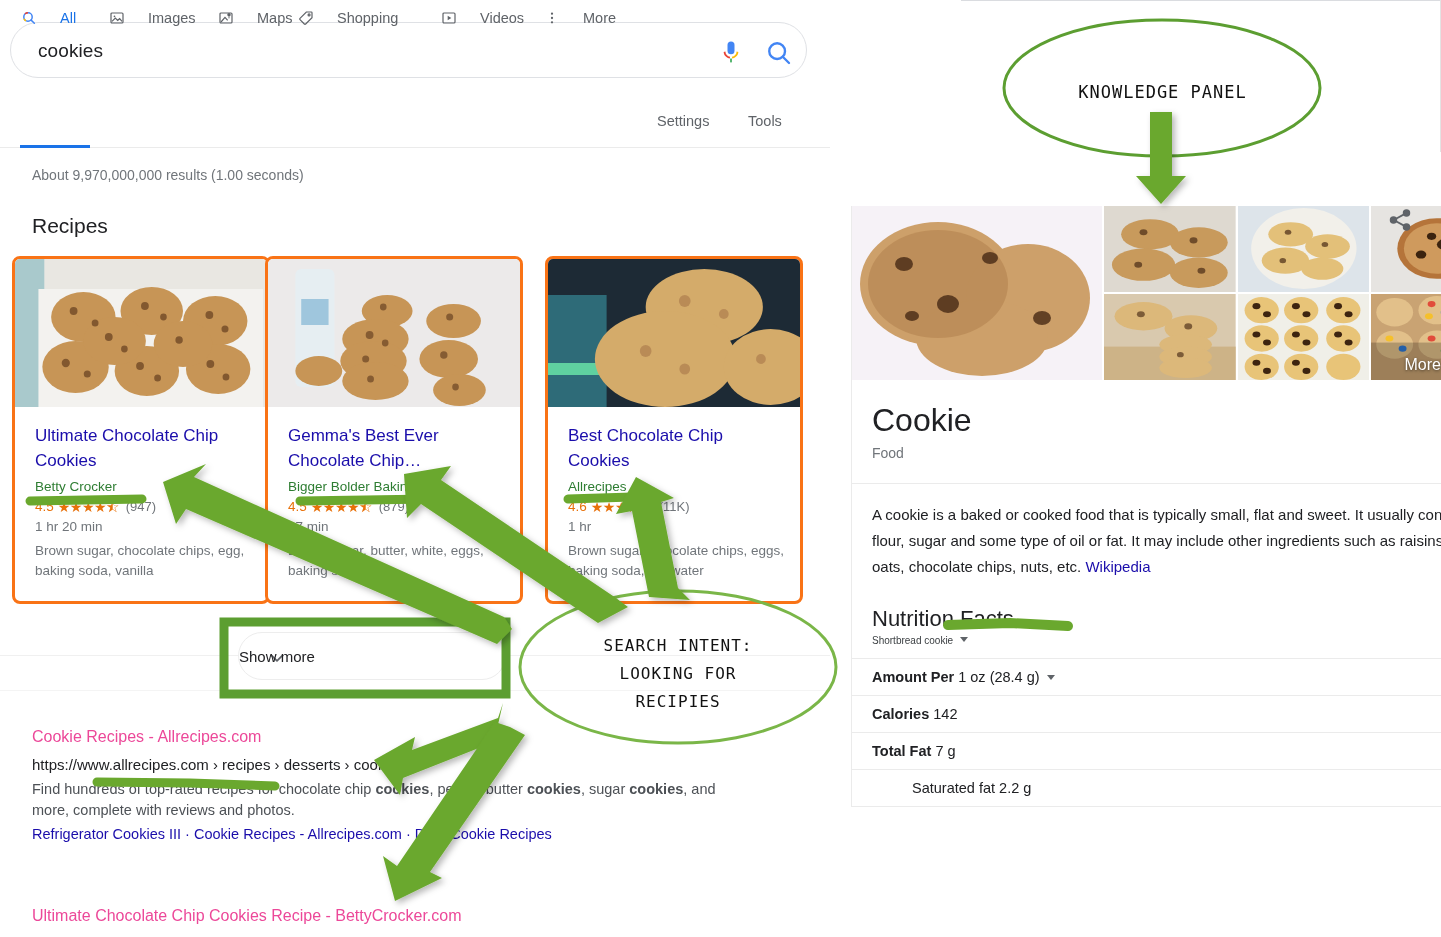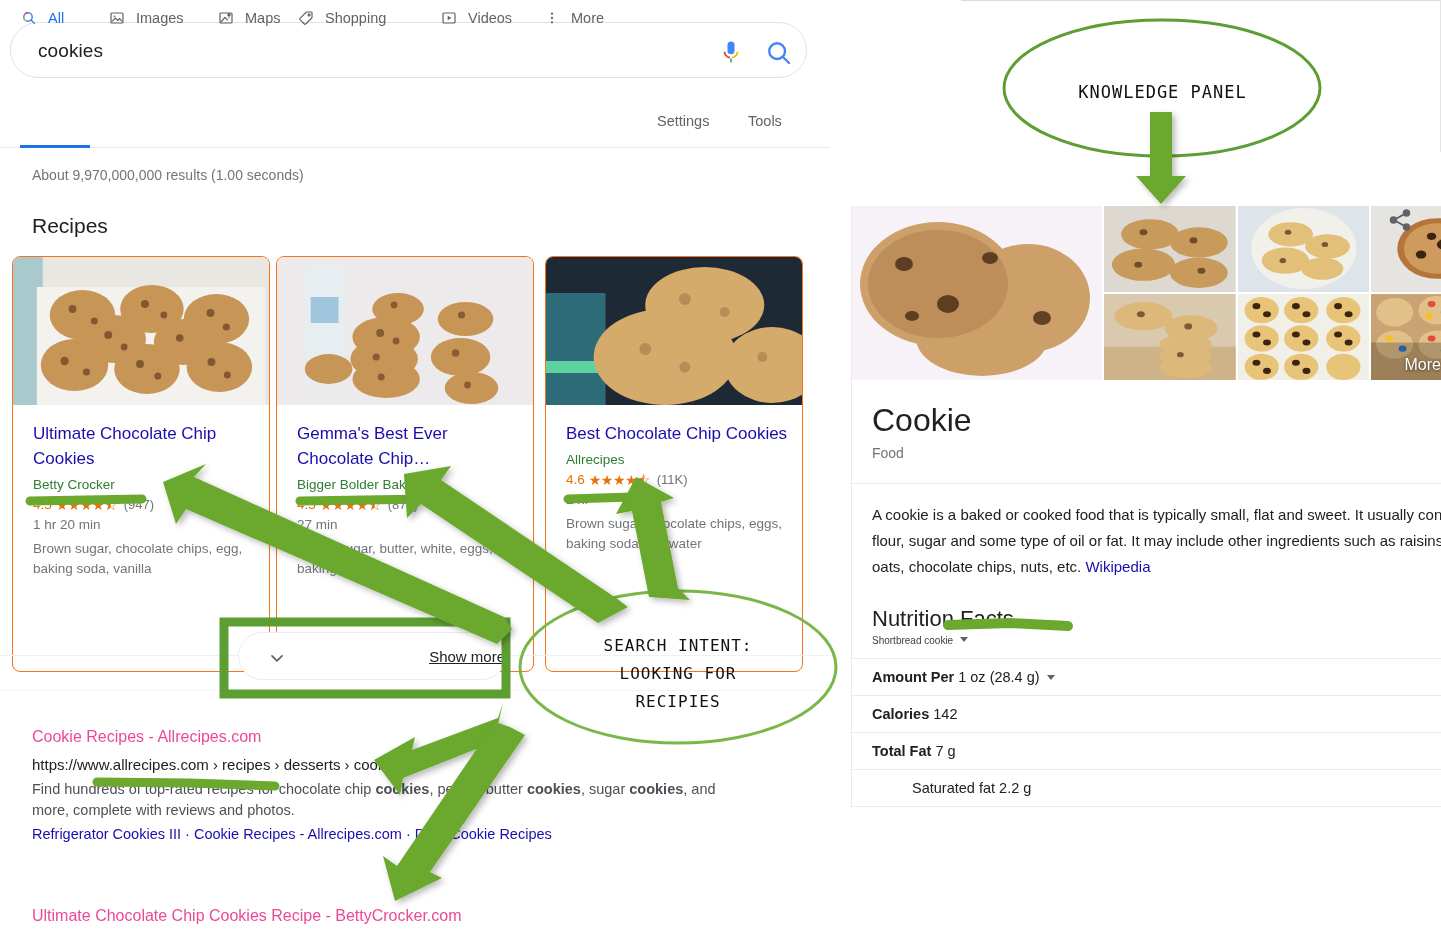--- a/index.html
+++ b/index.html
@@ -30,61 +30,61 @@
   .searchbar .q {
     position: absolute; left: 25px; top: 16px;
     font-size: 19px; color: #202124; letter-spacing: .1px;
     background: transparent; border: 0; outline: none;
     width: 620px; font-family: "Liberation Sans", sans-serif;
   }
   .mic { position: absolute; left: 706px; top: 15px; width: 28px; height: 28px; }
   .searchicon { position: absolute; left: 753px; top: 15px; width: 30px; height: 30px; }
   .tab {
     position: absolute; top: 0;
-    display: flex; align-items: center; gap: 10px;
+    display: flex; align-items: center; gap: 22px;
     font-size: 14.5px; color: #5f6368; height: 36px;
     white-space: nowrap; cursor: pointer;
   }
   .tab.active { color: #1a73e8; }
   .tab .ti { width: 18px; height: 18px; display:inline-flex; align-items:center; justify-content:center; }
   .tab-underline { position:absolute; left:20px; top:145px; width:70px; height:3px; background:#1a73e8; }
   .sep-line { position:absolute; left:0px; top:147px; width:830px; height:1px; background:#ebebeb; }
 
   .rightlinks { position:absolute; top:103px; font-size:14.5px; color:#5f6368; height:36px; display:flex; align-items:center; cursor:pointer;}
 
   
   .stats { position:absolute; left:32px; top:167px; font-size:14px; color:#70757a; }
 
   
   .recipes-h { position:absolute; left:32px; top:214px; font-size:21px; color:#202124; }
 
   
   .card {
-    position: absolute; top: 256px; width: 258px; height: 416px;
-    border: 1px solid #f97316; border-radius: 8px; background:#fff; overflow:hidden;
+    position: absolute; top: 256px; width: 258px; height: 348px;
+    border: 3px solid #f97316; border-radius: 8px; background:#fff; overflow:hidden;
   }
   .card .photo { position:absolute; left:0; top:0; width:100%; height:148px; }
   .card .body { position:absolute; left:20px; top:164px; right:14px; }
   .card .title { font-size:17px; line-height:25px; color:#1a0dab; cursor:pointer; }
   .card .src { font-size:13.5px; color:#2e7d32; margin-top:6px; }
   .rating { display:flex; align-items:center; gap:4px; margin-top:5px; font-size:13.5px; }
   .rating .num { color:#e8710a; }
   .rating .cnt { color:#70757a; font-size:13px; margin-left:3px; }
   .stars { letter-spacing:-.5px; font-size:14px; line-height:14px; }
   .card .time { font-size:13.5px; color:#70757a; margin-top:5px; }
   .card .ing { font-size:13.5px; line-height:20px; color:#70757a; margin-top:7px; }
 
   
   .showmore {
     position:absolute; left:238px; top:632px; width:268px; height:48px;
     border:1px solid #ededed; border-radius:24px; background:#fff;
     display:flex; align-items:center; cursor:pointer;
   }
   .showmore .chev { position:absolute; left:28px; top:15px; }
-  .showmore .lbl { position:absolute; left:0; right:0; text-align:right; font-size:15px; color:#202124;text-decoration:underline;}
+  .showmore .lbl { position:absolute; left:0; right:0; text-align:left; font-size:15px; color:#202124;}
   .hairline { position:absolute; left:0px; top:655px; width:830px; height:1px; background:#f0f0f0; }
   .hairline2 { position:absolute; left:0px; top:690px; width:830px; height:1px; background:#f4f4f4; }
 
   
   .org { position:absolute; left:32px; }
   .org .otitle { font-size:16px; color:#ec4899; cursor:pointer; line-height:26px;}
   .org .ourl { font-size:15px; color:#202124; margin-top:6px; }
   .org .odesc { font-size:14.5px; line-height:21px; color:#4d5156; margin-top:6px; max-width:715px;}
   .org .olinks { font-size:14.5px; color:#1a0dab; margin-top:5px;}
   .caret-dn { display:inline-block; width:0;height:0;border-left:5px solid transparent;border-right:5px solid transparent;border-top:5px solid #3c763d; margin-left:4px; vertical-align:2px;}
@@ -268,21 +268,21 @@
         <span class="stars">
           <span style="color:#e8710a;">★★★★</span><span style="color:#e8710a;">⯪</span>
         </span>
         <span class="cnt">(947)</span>
       </div>
       <div class="time">1 hr 20 min</div>
       <div class="ing">Brown sugar, chocolate chips, egg, baking soda, vanilla</div>
     </div>
   </div>
 
-  <div class="card" style="left:276px;padding-left:37px;">
+  <div class="card" style="left:265px;padding-left:37px;">
     <div class="photo">
       <svg width="100%" height="100%" viewBox="0 0 258 148" preserveAspectRatio="none">
         <rect width="258" height="148" fill="#eceaea"></rect>
         <rect x="28" y="10" width="40" height="118" rx="6" fill="#e6eef2"></rect>
         <rect x="34" y="40" width="28" height="26" fill="#9fc6dd"></rect>
         <g fill="#c79556">
           <ellipse cx="122" cy="52" rx="26" ry="16"></ellipse>
             <ellipse cx="190" cy="62" rx="28" ry="17"></ellipse>
           <ellipse cx="110" cy="80" rx="34" ry="20"></ellipse>
             <ellipse cx="108" cy="102" rx="34" ry="20"></ellipse>

